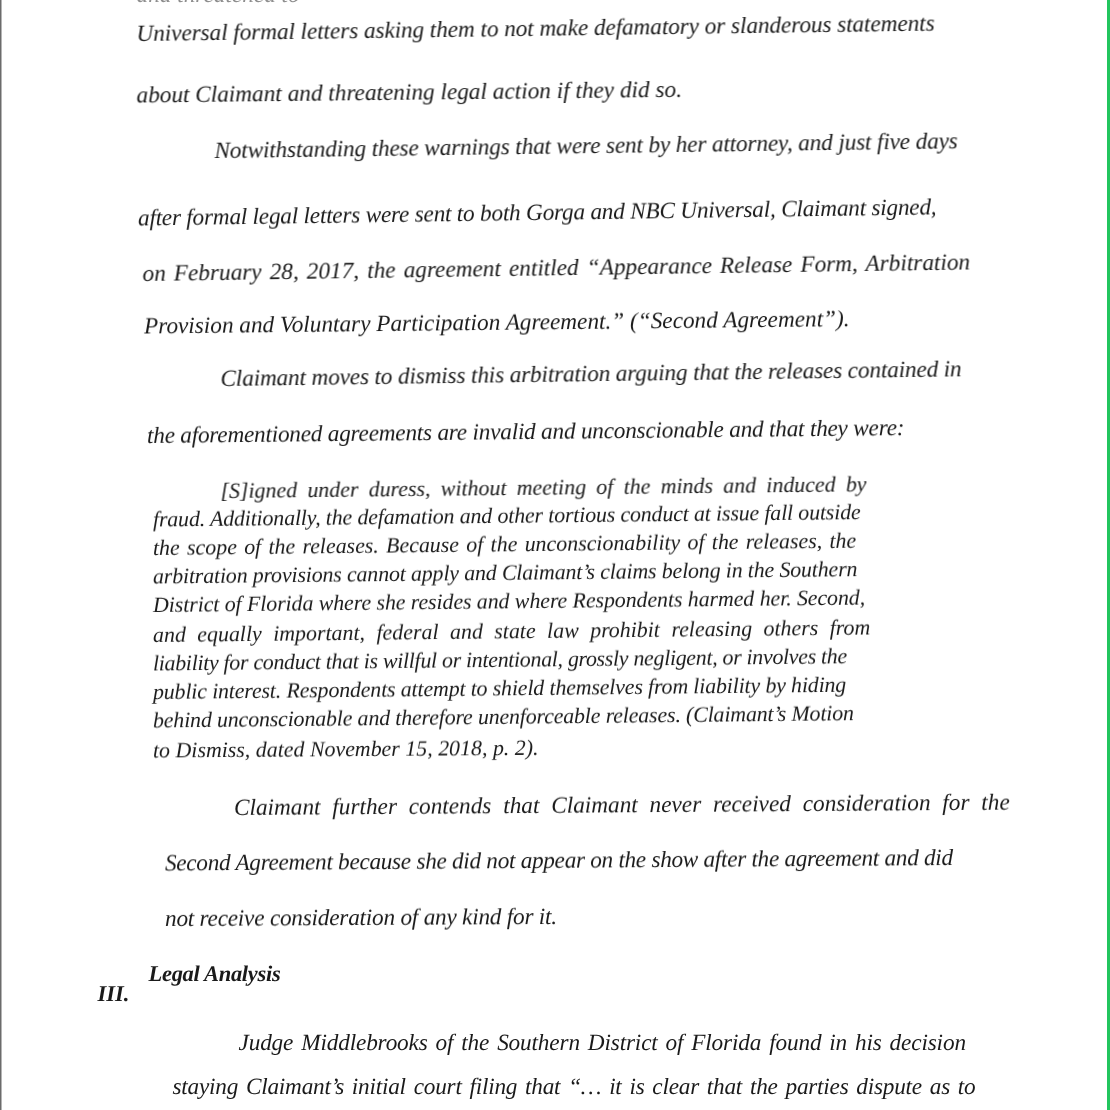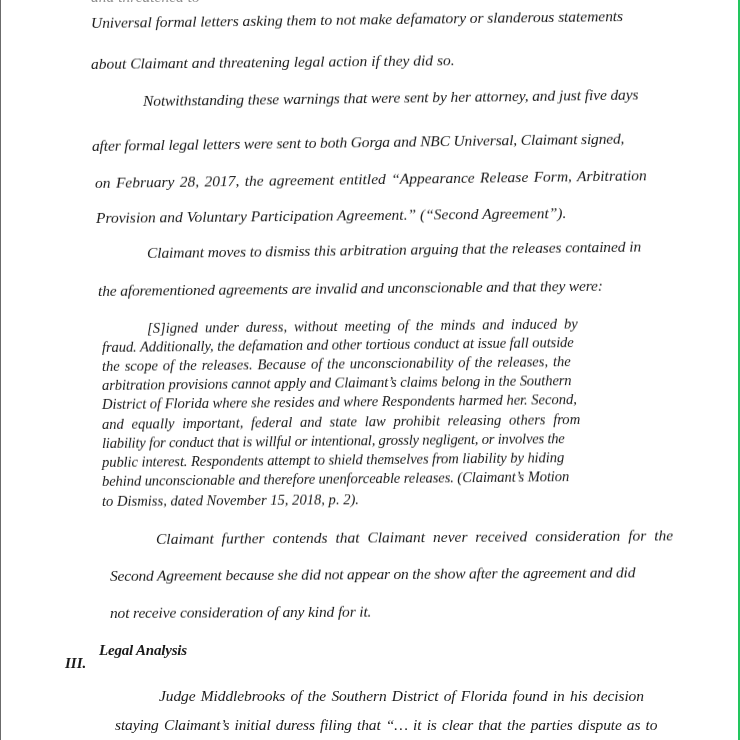--- a/index.html
+++ b/index.html
@@ -90,15 +90,15 @@
   </div>
 
   <div class="line" style="left:155px; top:530px; transform: rotate(-0.4deg); word-spacing:4px;">Claimant further contends that Claimant never received consideration for the</div>
   <div class="line" style="left:109px; top:567px; transform: rotate(-0.4deg); letter-spacing:-0.2px;">Second Agreement because she did not appear on the show after the agreement and did</div>
   <div class="line" style="left:109px; top:604px; transform: rotate(-0.3deg); letter-spacing:-0.15px;">not receive consideration of any kind for it.</div>
 
   <div class="heading" style="left:64px; top:654px;">III.</div>
   <div class="heading" style="left:98px; top:641px; letter-spacing:-0.2px;">Legal Analysis</div>
 
   <div class="line" style="left:158px; top:643px; word-spacing:1.5px; letter-spacing:-0.1px;margin-top:44px;">Judge Middlebrooks of the Southern District of Florida found in his decision</div>
-  <div class="line" style="left:114px; top:716px; word-spacing:1.5px; letter-spacing:-0.15px;">staying Claimant’s initial duress filing that “… it is clear that the parties dispute as to</div>
+  <div class="line" style="left:114px; top:716px; word-spacing:1.5px; letter-spacing:-0.15px;">staying Claimant’s initial court filing that “… it is clear that the parties dispute as to</div>
 
 </div>
 
 </body></html>

